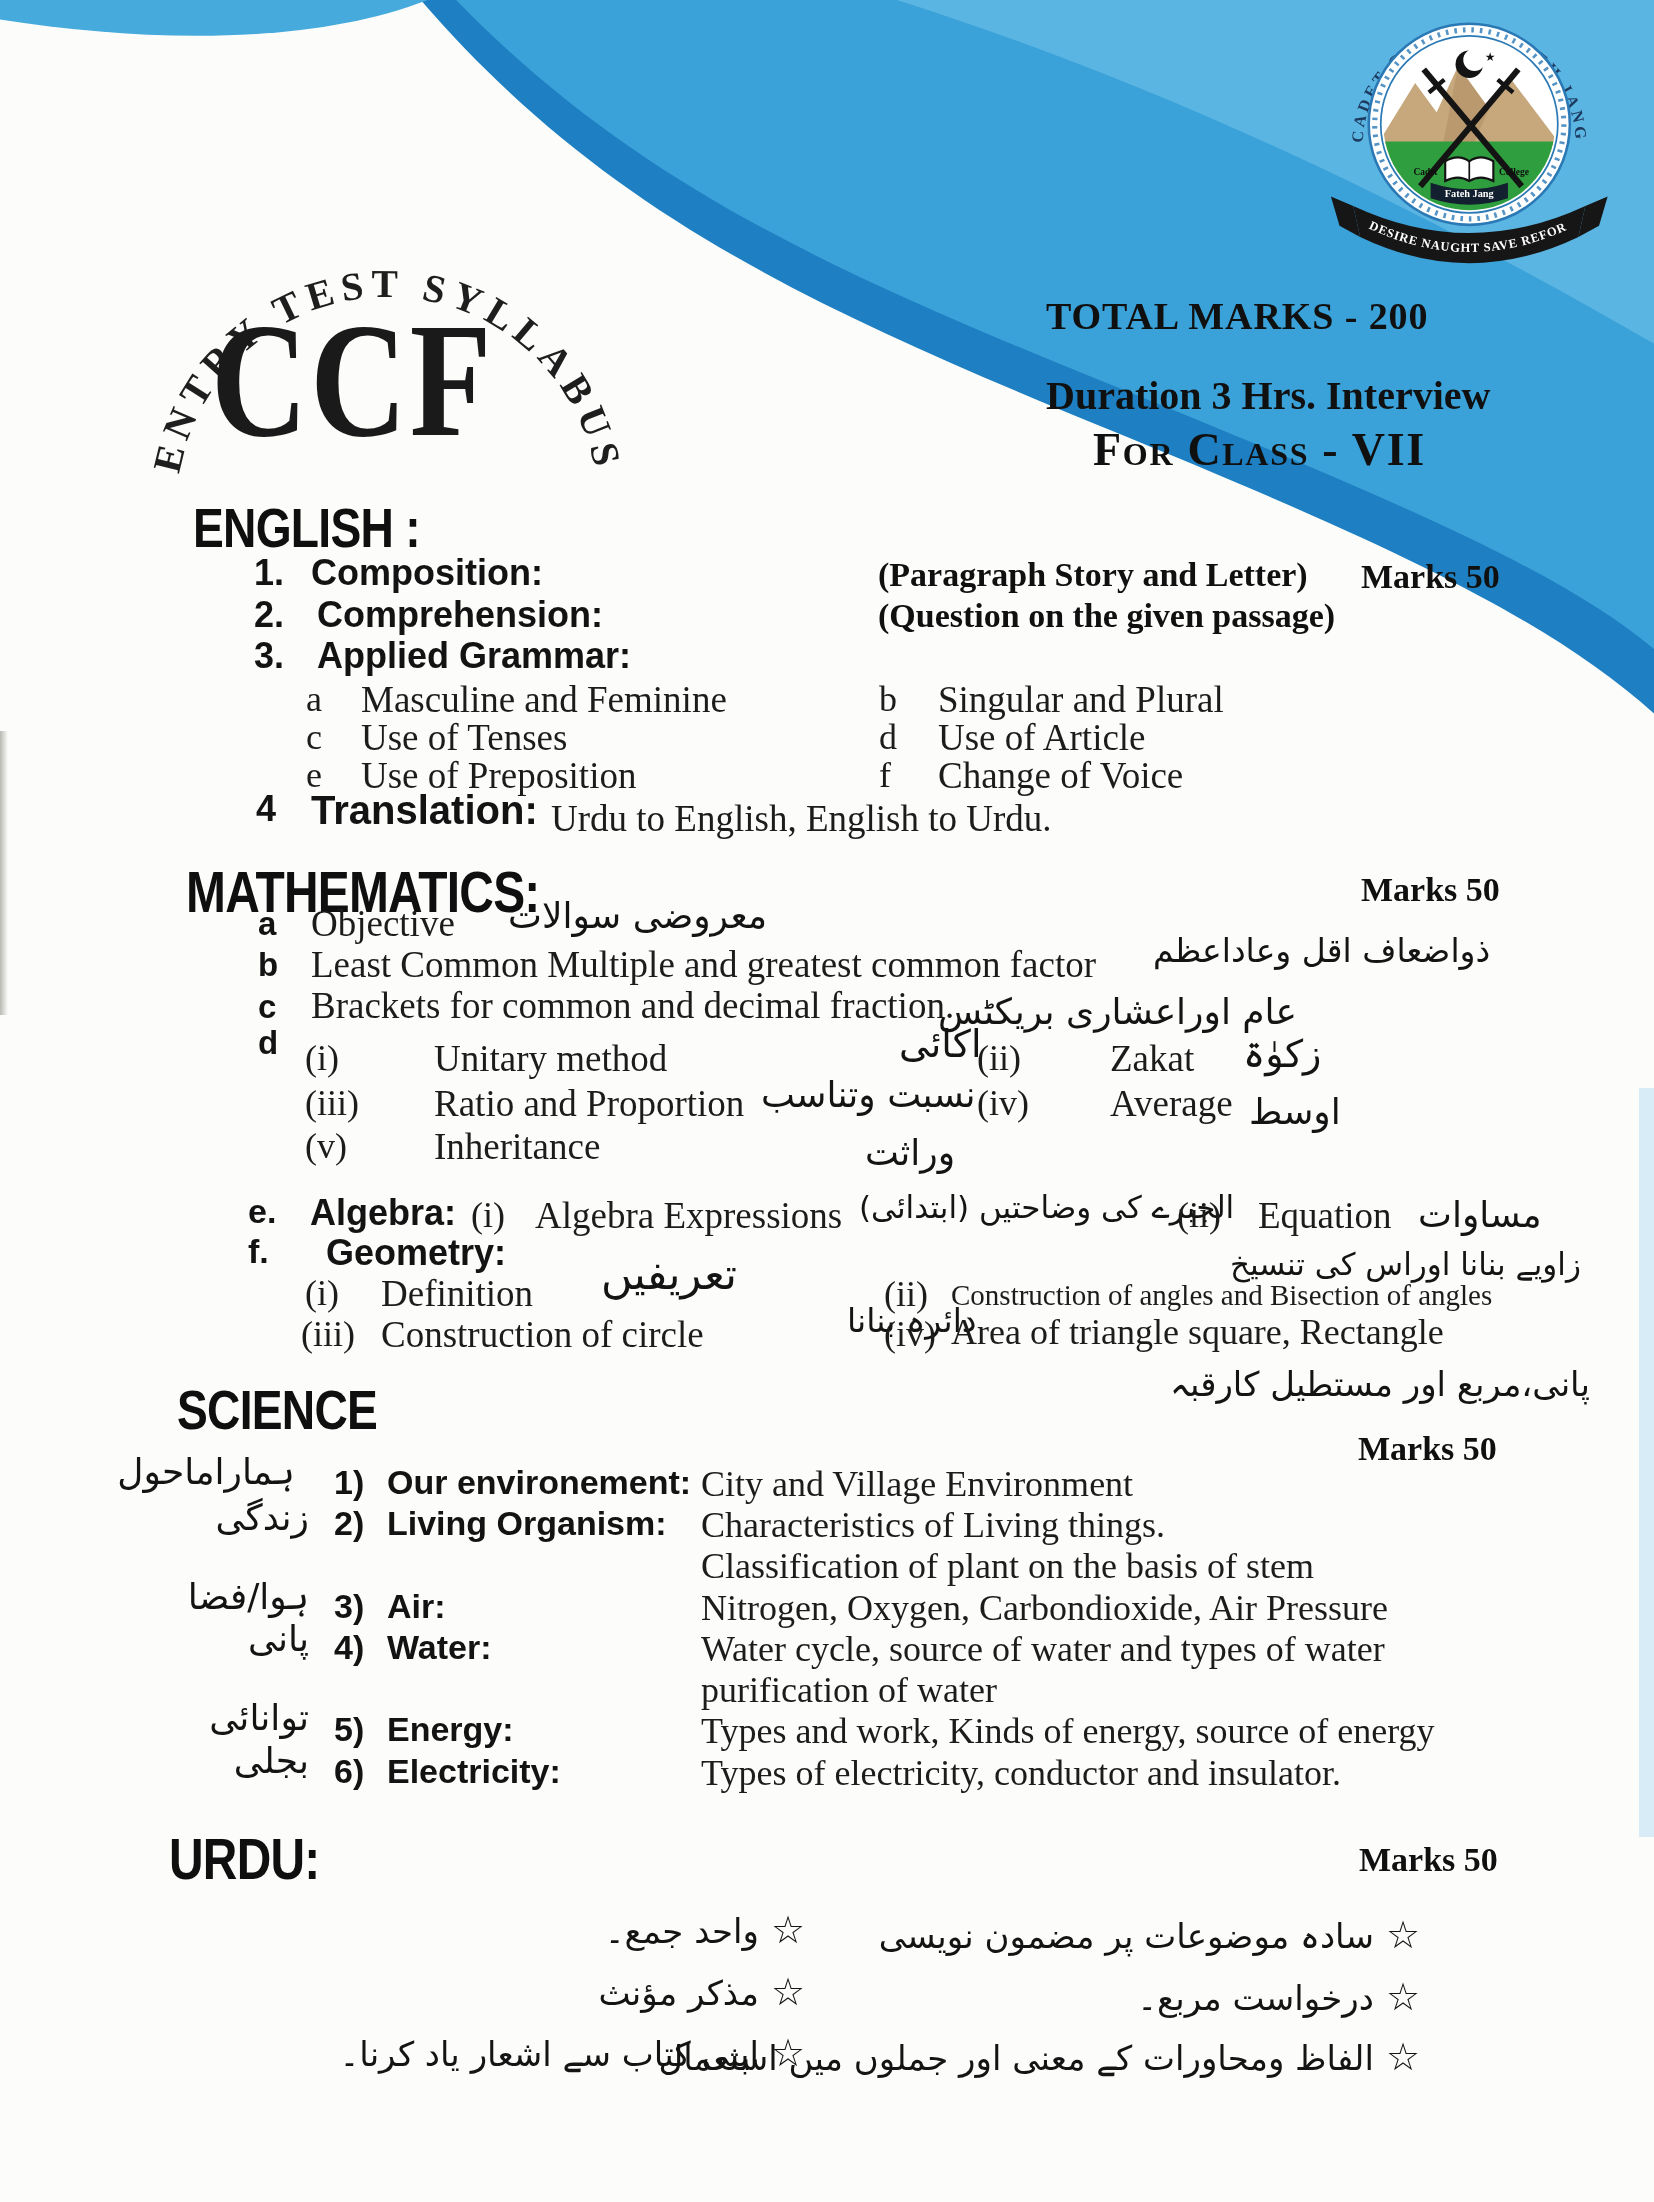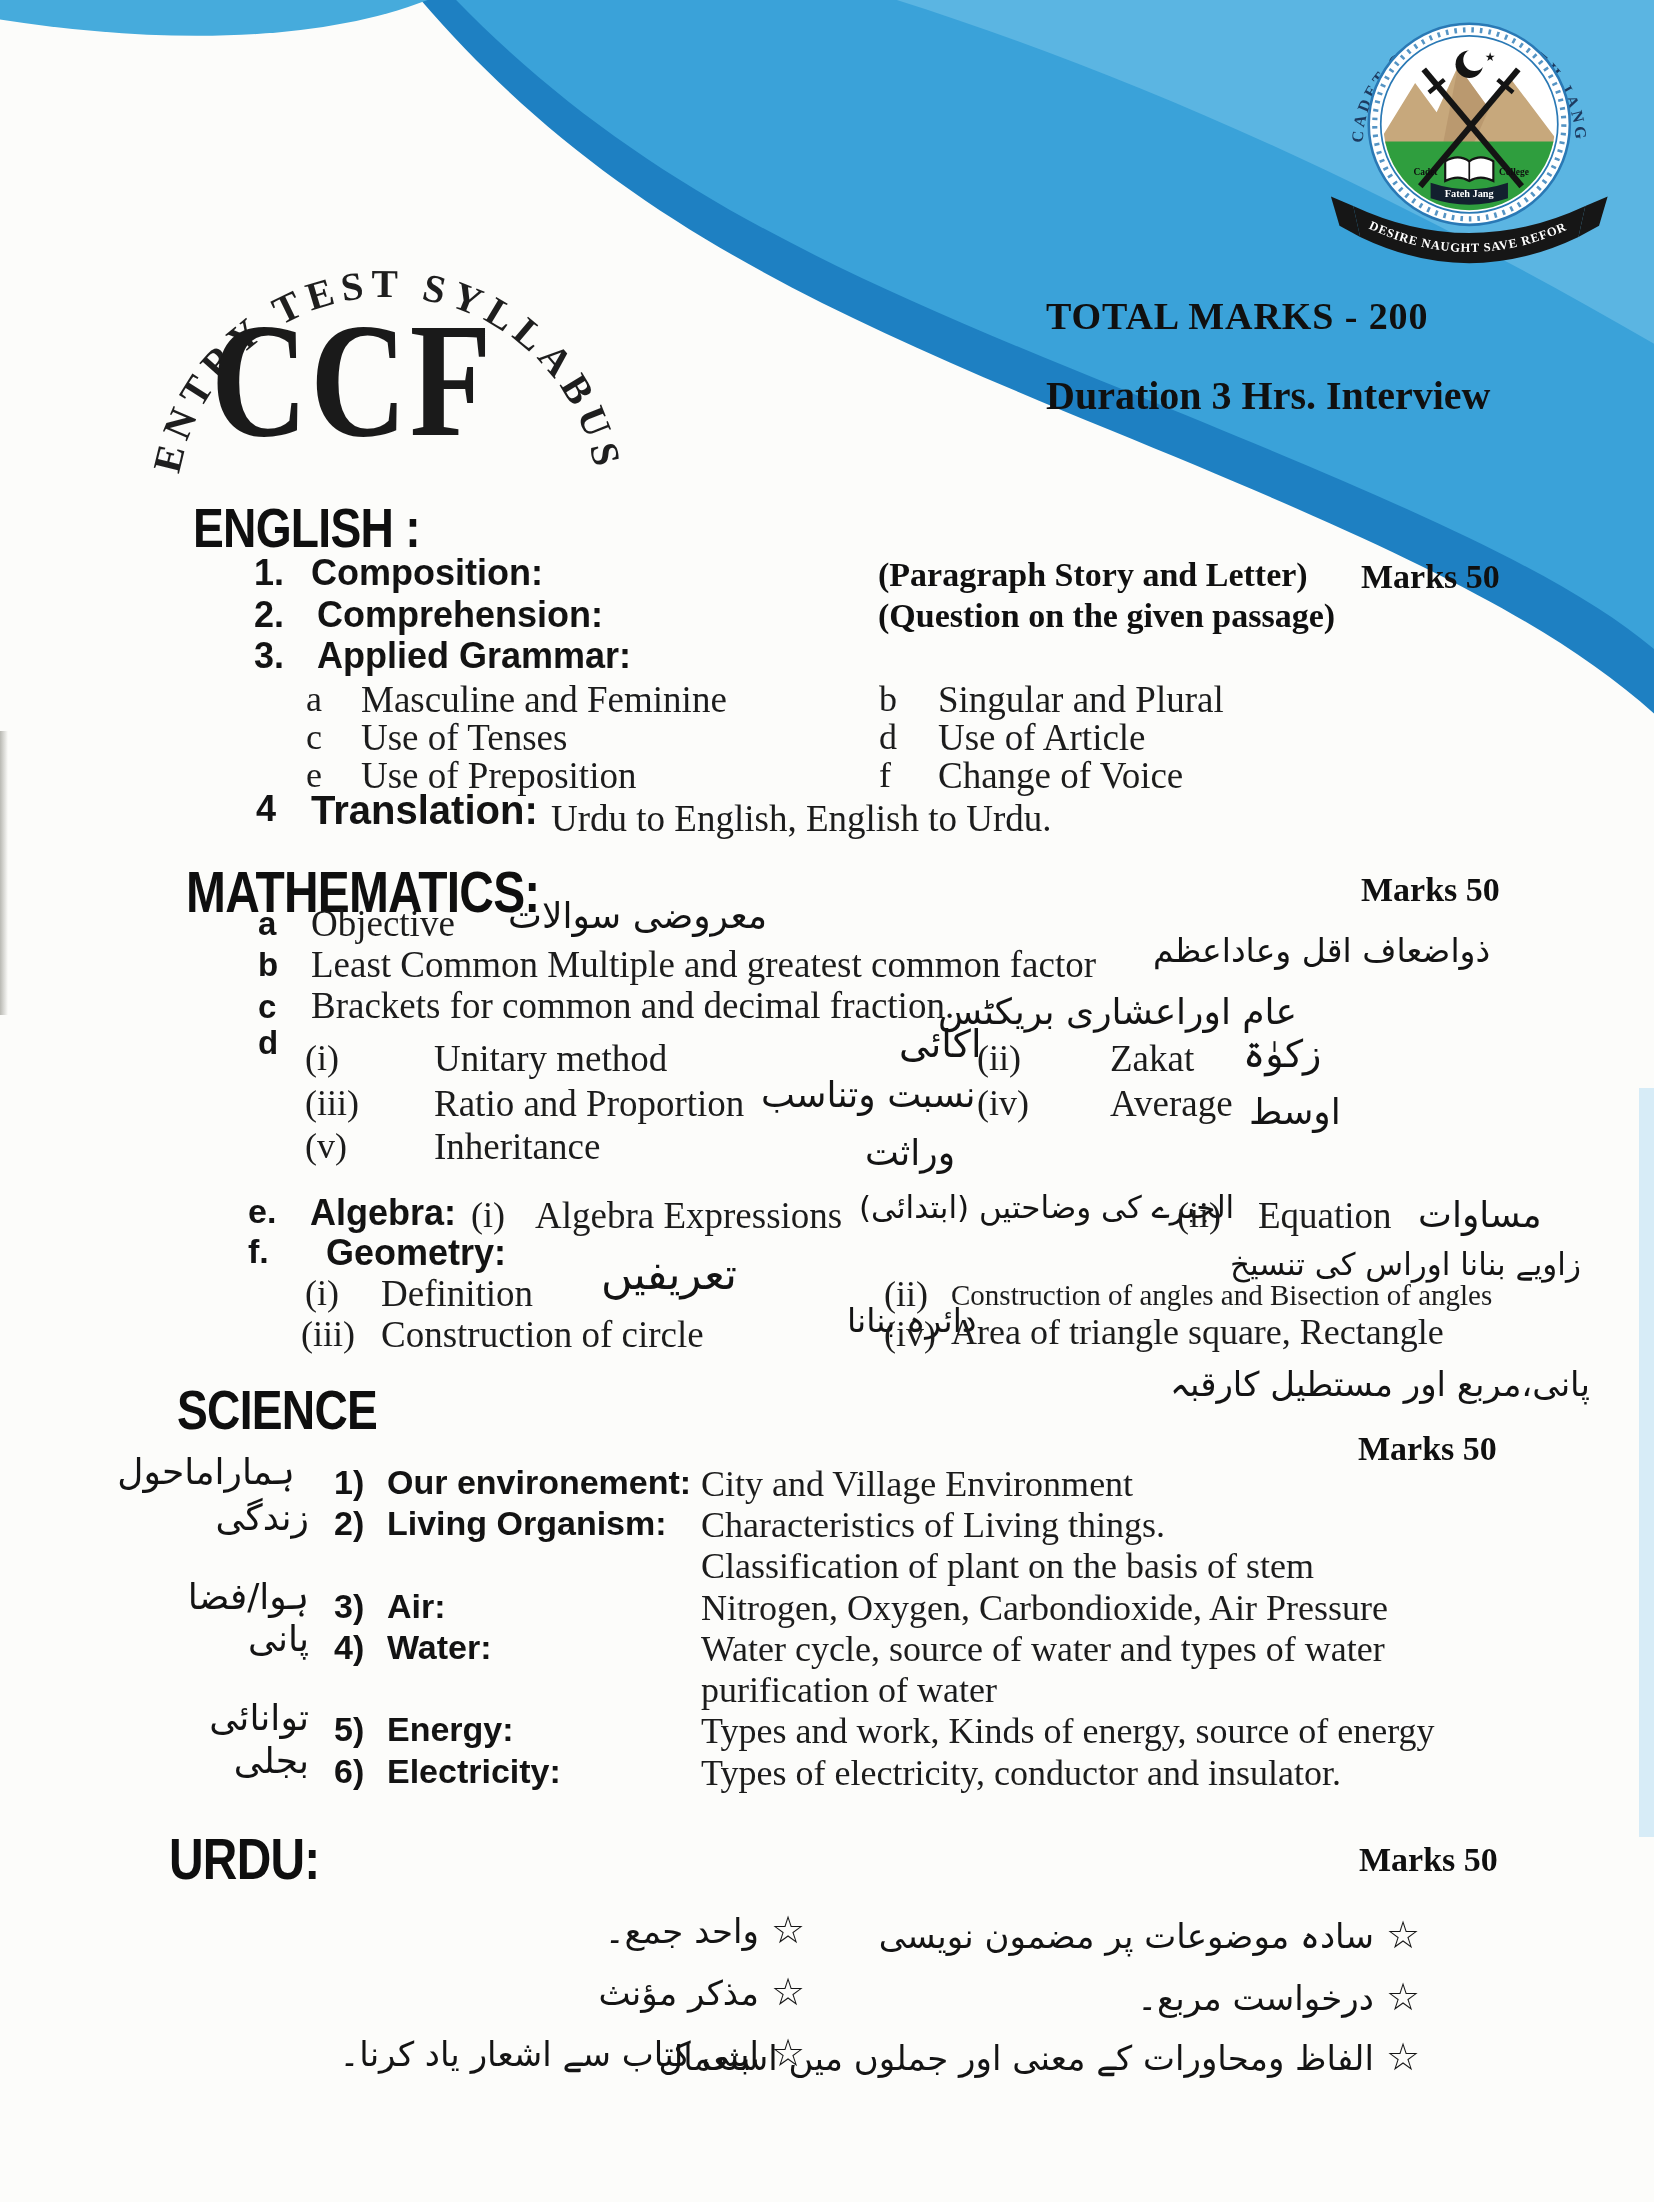--- a/index.html
+++ b/index.html
@@ -99,20 +99,21 @@
         <path id="titleArc" d="M 45,295 A 245,245 0 0 1 535,295"></path>
       </defs>
     <text font-family="Liberation Serif, serif" font-size="46" font-weight="bold" fill="#1e1e1e" letter-spacing="8">
       <textPath href="#titleArc" startOffset="50%" text-anchor="middle">ENTRY TEST SYLLABUS</textPath>
     </text>
   </svg>
   <div class="abs brand" style="left:211px;top:317px">CCF</div>
 
   <div class="abs serb" style="left:1046px;top:294px;font-size:38px;letter-spacing:0.9px">TOTAL MARKS - 200</div>
   <div class="abs serb" style="left:1046px;top:372px;font-size:40px">Duration 3 Hrs. Interview</div>
+  <div class="abs serb smallcaps" style="left:1093px;top:423px;font-size:46px;letter-spacing:1.7px">For Class - VII</div>
 
   <div class="abs hd" style="left:193px;top:496px;font-size:55px">ENGLISH :</div>
 
   <div class="abs lbl" style="left:254px;top:552px;font-size:36px">1.</div>
   <div class="abs lbl" style="left:311px;top:552px;font-size:36px">Composition:</div>
   <div class="abs lbl" style="left:254px;top:594px;font-size:36px">2.</div>
   <div class="abs lbl" style="left:317px;top:594px;font-size:36px">Comprehension:</div>
   <div class="abs lbl" style="left:254px;top:635px;font-size:36px">3.</div>
   <div class="abs lbl" style="left:317px;top:635px;font-size:36px">Applied Grammar:</div>
 

